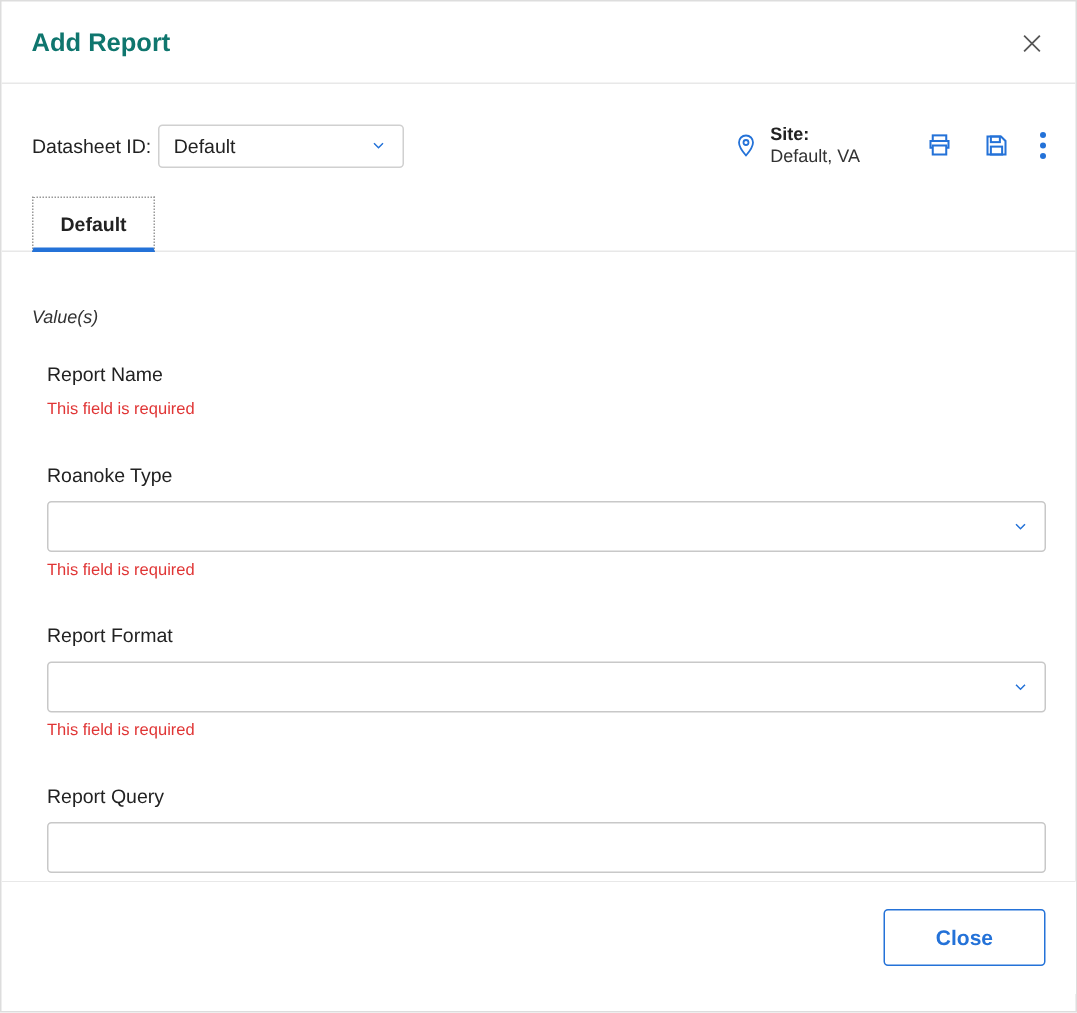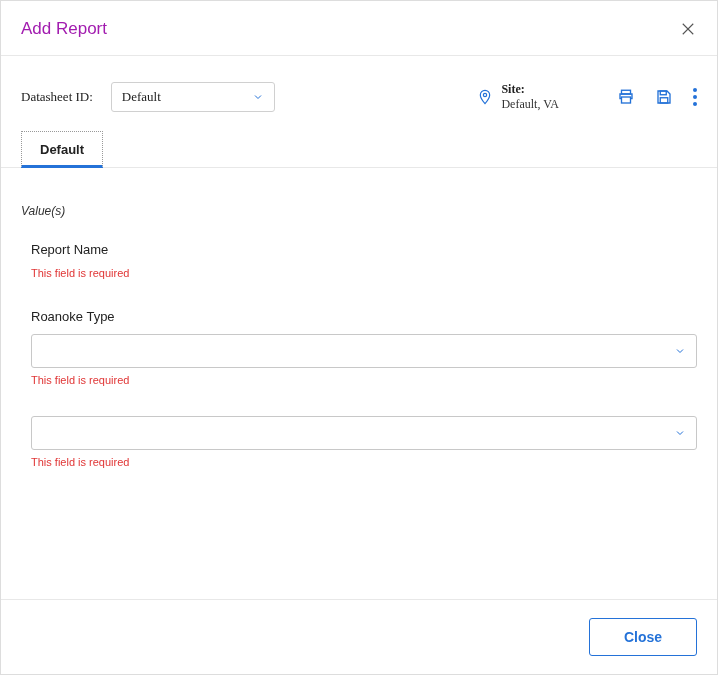--- a/index.html
+++ b/index.html
@@ -17,22 +17,22 @@
     }
     .modal-header {
       display: flex;
       justify-content: space-between;
       align-items: center;
       padding: 18px 20px 16px 20px;
       border-bottom: 1px solid #e8e8e8;
     }
     .modal-title {
       font-size: 17px;
-      font-weight: 400;
-      color: #a21caf;
+      font-weight: 700;
+      color: #0f766e;
     }
     .close-x {
       width: 18px;
       height: 18px;
       cursor: pointer;
       color: #555;
       display: flex;
       align-items: center;
       justify-content: center;
     }
@@ -49,22 +49,21 @@
       background: #fafafa;
     }
     .modal-body::-webkit-scrollbar-thumb {
       background: #c2c2c2;
       border-radius: 0;
     }
     .top-row {
       display: flex;
       align-items: center;
       padding: 26px 20px 14px 20px;
-      gap: 18px;
-      font-family: Liberation Serif, serif;
+      gap: 4px;
     }
     .datasheet-label {
       font-size: 13px;
       color: #222;
     }
     .datasheet-select {
       display: flex;
       align-items: center;
       justify-content: space-between;
       border: 1px solid #d0d0d0;
@@ -184,21 +183,21 @@
       cursor: pointer;
       min-height: 34px;
     }
     .error-text {
       font-size: 11px;
       color: #e03535;
       margin-top: 6px;
     }
     .modal-footer {
       position: absolute;
-      bottom: 0;
+      bottom: 12px;
       left: 0;
       right: 0;
       border-top: 1px solid #e8e8e8;
       padding: 18px 20px;
       display: flex;
       justify-content: flex-end;
       background: #fff;
     }
     .close-btn {
       border: 1px solid #2472d8;
@@ -283,27 +282,35 @@
       <div class="select-input">
         <span class="select-value"></span>
         <svg class="chevron-down" viewBox="0 0 24 24" fill="none" stroke="currentColor" stroke-width="2">
           <polyline points="6 9 12 15 18 9"></polyline>
         </svg>
       </div>
       <div class="error-text">This field is required</div>
     </div>
 
     <div class="field">
+      <div class="field-label">Report Format</div>
       <div class="select-input">
         <span class="select-value"></span>
         <svg class="chevron-down" viewBox="0 0 24 24" fill="none" stroke="currentColor" stroke-width="2">
           <polyline points="6 9 12 15 18 9"></polyline>
         </svg>
       </div>
       <div class="error-text">This field is required</div>
     </div>
 
+    <div class="field">
+      <div class="field-label">Report Query</div>
+      <div class="select-input">
+        <span class="select-value"></span>
+
+      </div>
+    </div>
   </div>
 </div>
 
 <div class="modal-footer">
   <button class="close-btn">Close</button>
 </div>
 
 </body></html>

